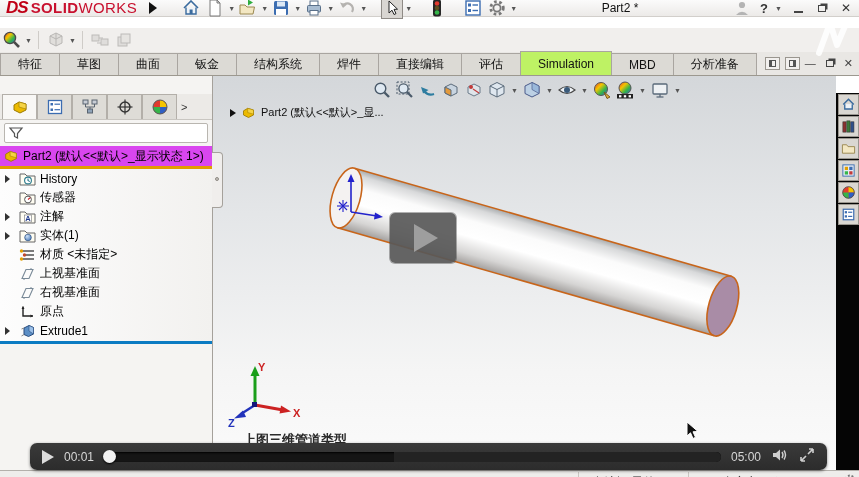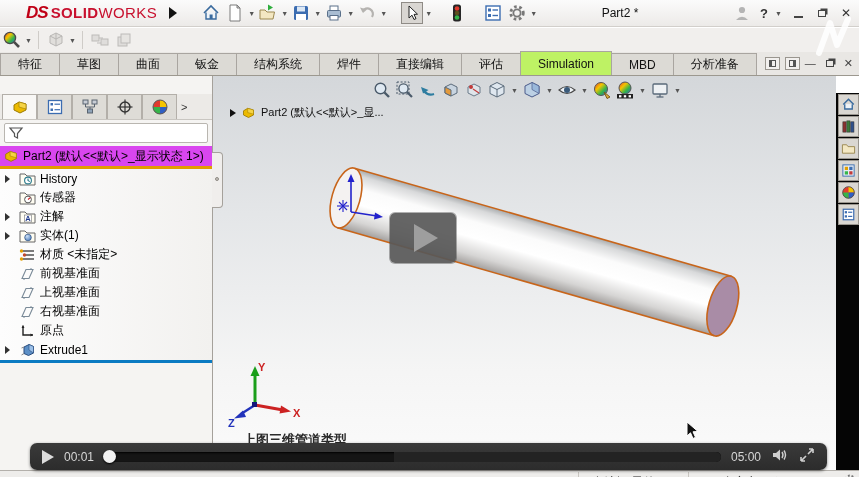--- a/index.html
+++ b/index.html
@@ -1,23 +1,23 @@
 <!DOCTYPE html>
 <html><head>
 <meta charset="utf-8">
 <style>
   * { margin:0; padding:0; box-sizing:border-box; }
   html,body { background:#222; }
   body { font-family:"Liberation Sans","DejaVu Sans",sans-serif; }
   #stage { position:relative; width:859px; height:477px; overflow:hidden; background:#fff; }
 
   
-  .titlebar { position:absolute; left:0; top:0; width:859px; height:27px;
+  .titlebar { position:absolute; left:0; top:0; width:859px; height:17px;
     background:linear-gradient(#fbfbfb,#eceae8); border-bottom:1px solid #d2cfcb;
-    display:flex; align-items:center; z-index:10;padding-left:20px; }
+    display:flex; align-items:center; z-index:10; }
   .brand { display:flex; align-items:baseline; padding:0 8px 0 6px; }
   .brand .ds { color:#c00016; font-weight:bold; font-style:italic; font-size:17px; letter-spacing:-1px; margin-right:3px;}
   .brand .sw { color:#c8102e; font-size:15px; font-weight:bold; letter-spacing:.4px;}
   .brand .sw .lite { font-weight:normal; }
   .flyout-tri { width:0;height:0;border-left:8px solid #111;border-top:6px solid transparent;border-bottom:6px solid transparent; margin:0 10px 0 4px;}
   .tb-ico { width:22px; height:22px; display:inline-flex; align-items:center; justify-content:center; margin:0 1px; border:1px solid transparent; }
   .tb-ico.pressed { background:#d9d6d2; border:1px solid #8f8b86; }
   .dd { font-size:7px; color:#555; width:9px; text-align:center; }
   .tb-gap { width:12px; }
   .win-title { position:absolute; left:560px; width:120px; text-align:center; font-size:12px; color:#111; }
@@ -412,27 +412,20 @@
             <circle cx="5.5" cy="8" r="1.7" fill="#c24a2e"></circle>
             <circle cx="2.5" cy="12" r="1.7" fill="#e2a000"></circle>
           </svg>
         <span class="lbl">材质 &lt;未指定&gt;</span>
       </div>
       <div class="trow">
         <svg class="ticon" width="17" height="16" viewBox="0 0 17 16">
             <path d="M3 12.5 L7 3.5 H14 L10 12.5 Z" fill="none" stroke="#7a8a98" stroke-width="1.1"></path>
             <path d="M5 12.5 V14 M12 3.5 V2" stroke="#7a8a98"></path>
           </svg>
-        <span class="lbl">前视基准面</span>
-      </div>
-      <div class="trow">
-        <svg class="ticon" width="17" height="16" viewBox="0 0 17 16">
-            <path d="M3 12.5 L7 3.5 H14 L10 12.5 Z" fill="none" stroke="#7a8a98" stroke-width="1.1"></path>
-            <path d="M5 12.5 V14 M12 3.5 V2" stroke="#7a8a98"></path>
-          </svg>
         <span class="lbl">上视基准面</span>
       </div>
       <div class="trow">
         <svg class="ticon" width="17" height="16" viewBox="0 0 17 16">
             <path d="M3 12.5 L7 3.5 H14 L10 12.5 Z" fill="none" stroke="#7a8a98" stroke-width="1.1"></path>
             <path d="M5 12.5 V14 M12 3.5 V2" stroke="#7a8a98"></path>
           </svg>
         <span class="lbl">右视基准面</span>
       </div>
       <div class="trow">

